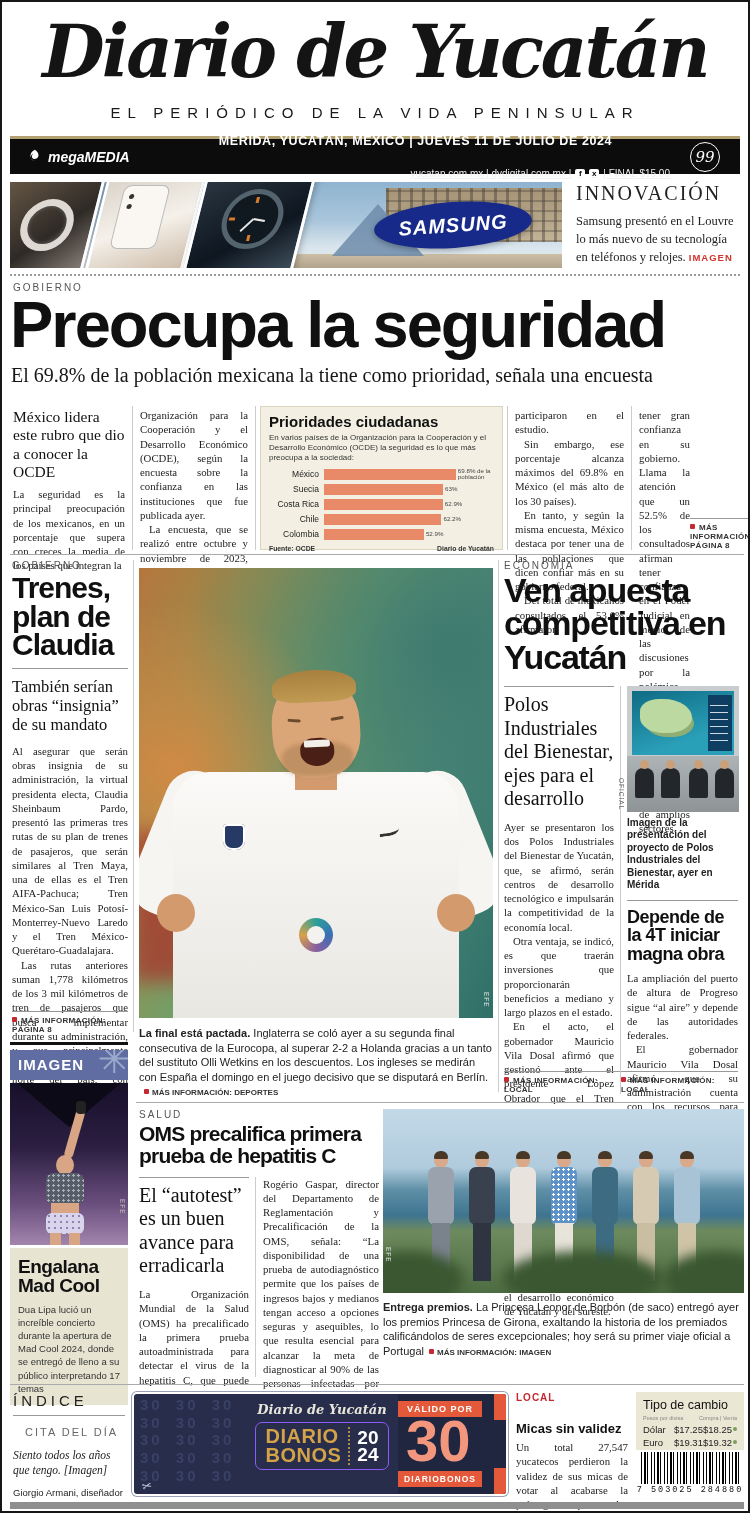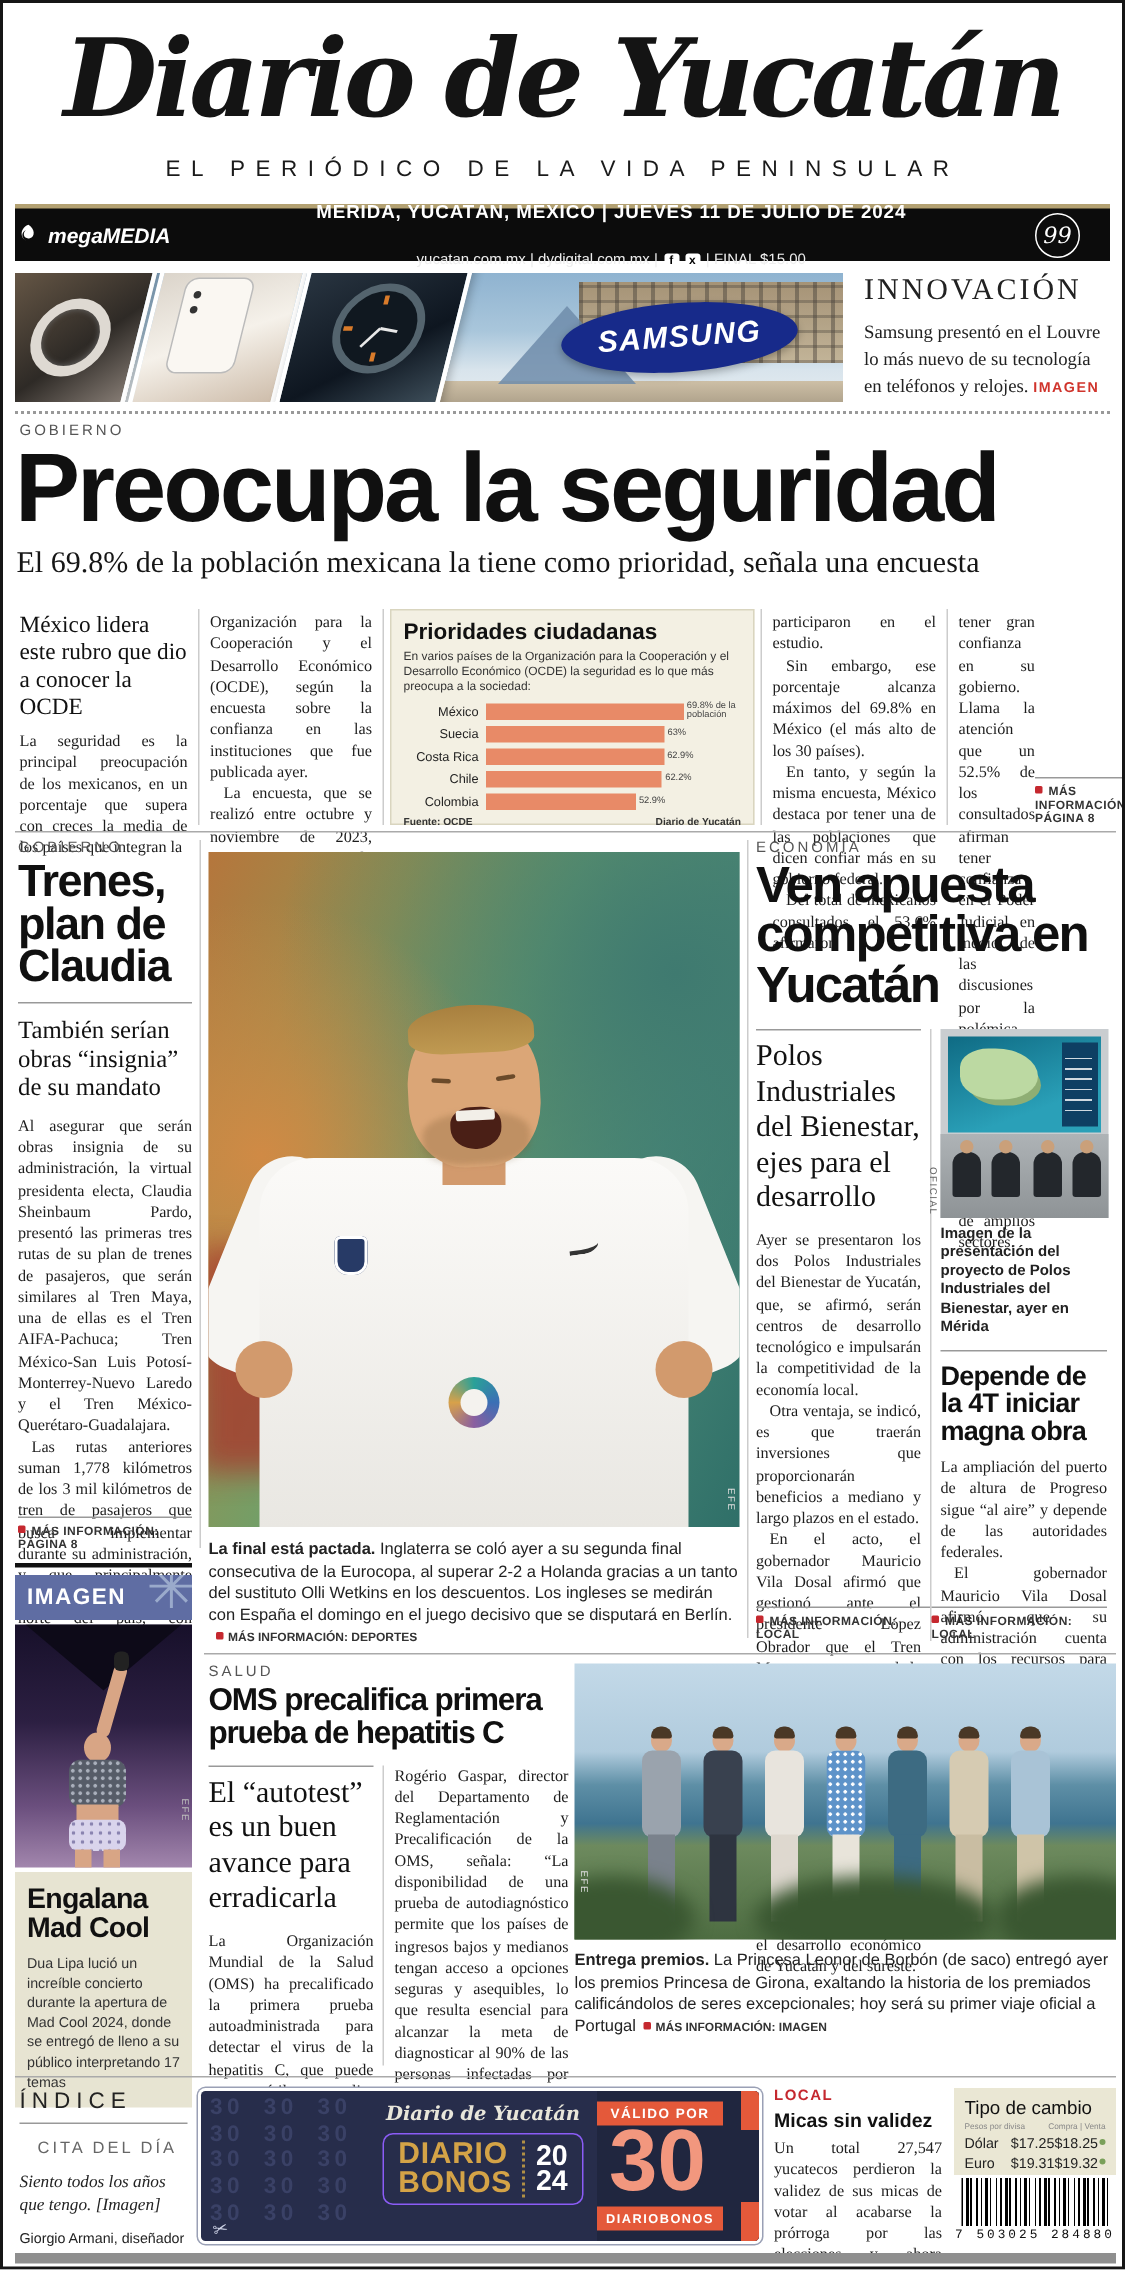--- a/index.html
+++ b/index.html
@@ -8,26 +8,26 @@
         font-family:"Liberation Sans",sans-serif;color:#111;}
   .abs{position:absolute;}
   
   #masthead-title{top:10px;left:0;width:746px;text-align:center;
     font-family:"DejaVu Serif",serif;font-style:italic;font-weight:bold;
     font-size:72px;line-height:1.1;letter-spacing:-3px;color:#141414;}
   #masthead-tagline{top:102px;left:0;width:746px;text-align:center;
     font-size:15px;letter-spacing:7px;color:#1a1a1a;}
   #infobar{top:134px;left:8px;width:730px;height:38px;background:#0c0c0c;
     border-top:3px solid #b3a172;display:flex;align-items:center;color:#fff;box-sizing:border-box;}
-  .ib-left{width:135px;padding-left:0;display:flex;align-items:center;gap:4px;}
+  .ib-left{width:135px;padding-left:16px;display:flex;align-items:center;gap:4px;}
   .ib-brand{font-size:12px;}
   .ib-brand b{font-style:italic;font-size:14px;}
   .ib-center{flex:1;text-align:center;}
   .ib-l1{font-weight:bold;font-size:12.5px;letter-spacing:.6px;}
-  .ib-l2{font-size:10px;color:#eee;margin-top:20px;display:flex;justify-content:center;align-items:center;gap:4px;}
+  .ib-l2{font-size:10px;color:#eee;margin-top:20px;display:flex;justify-content:flex-end;align-items:center;gap:4px;text-decoration:underline;}
   .soc{display:inline-block;width:10px;height:10px;background:#fff;color:#000;
     font-size:8px;font-weight:bold;text-align:center;line-height:10px;border-radius:2px;}
   .ib-right{width:70px;display:flex;justify-content:center;}
   .badge99{width:28px;height:28px;border:1.5px solid #fff;border-radius:50%;
     display:flex;align-items:center;justify-content:center;
     font-family:"DejaVu Serif",serif;font-style:italic;font-size:15px;}
   
   #ad-banner{top:180px;left:8px;width:730px;height:86px;display:flex;}
   #ad-collage{width:552px;position:relative;overflow:hidden;
     background:linear-gradient(180deg,#8fb3d0 0%,#a9c6db 45%,#d8e4ec 75%,#e6ecf0 100%);}
@@ -239,21 +239,21 @@
   .cp-right{width:108px;position:relative;background:#20263f;}
   .cp-rib{position:absolute;left:0;width:84px;background:#e4593a;color:#fff;font-weight:bold;
     font-size:9px;letter-spacing:1px;text-align:center;padding:3px 0;}
   .cp-rib.top{top:7px;} .cp-rib.bot{bottom:7px;font-size:8.5px;}
   .cp-30{position:absolute;top:18px;left:8px;color:#f2977e;font-weight:bold;font-size:58px;line-height:1;}
   .cp-edge{position:absolute;right:0;width:12px;height:26px;background:#e4593a;}
   .cp-edge.t{top:0;} .cp-edge.b{bottom:0;}
   
   #local-brief{top:1390px;left:514px;width:112px;}
   #local-kicker{color:#c5282f;font-weight:bold;font-size:10px;letter-spacing:1px;}
-  #local-headline{font-weight:bold;font-size:13px;margin:3px 0 4px;}
+  #local-headline{font-weight:bold;font-size:13px;margin:18px 0 4px;}
   #local-body{font-family:"Liberation Serif",serif;font-size:10.8px;line-height:1.32;text-align:justify;color:#1d1d1d;}
   #exchange{top:1390px;left:634px;width:108px;background:#eae7d4;box-sizing:border-box;padding:6px 7px;}
   #ex-title{font-weight:normal;font-size:12.5px;}
   .ex-labels{display:flex;justify-content:space-between;font-size:5.5px;color:#888;margin:3px 0 3px;}
   .ex-row{display:flex;justify-content:space-between;font-size:9.5px;margin-top:2px;color:#222;}
   .ex-vals b{font-weight:normal;}
   .ex-dot{display:inline-block;width:4px;height:4px;border-radius:50%;background:#7aa05a;vertical-align:2px;margin-left:1px;}
   #barcode{top:1448px;left:634px;width:108px;height:48px;background:#fff;}
   .bc-bars{height:32px;margin:2px 5px 0;
     background:repeating-linear-gradient(90deg,#000 0 1px,#fff 1px 3px,#000 3px 5px,#fff 5px 6px,#000 6px 7px,#fff 7px 10px,#000 10px 11px,#fff 11px 13px);}

